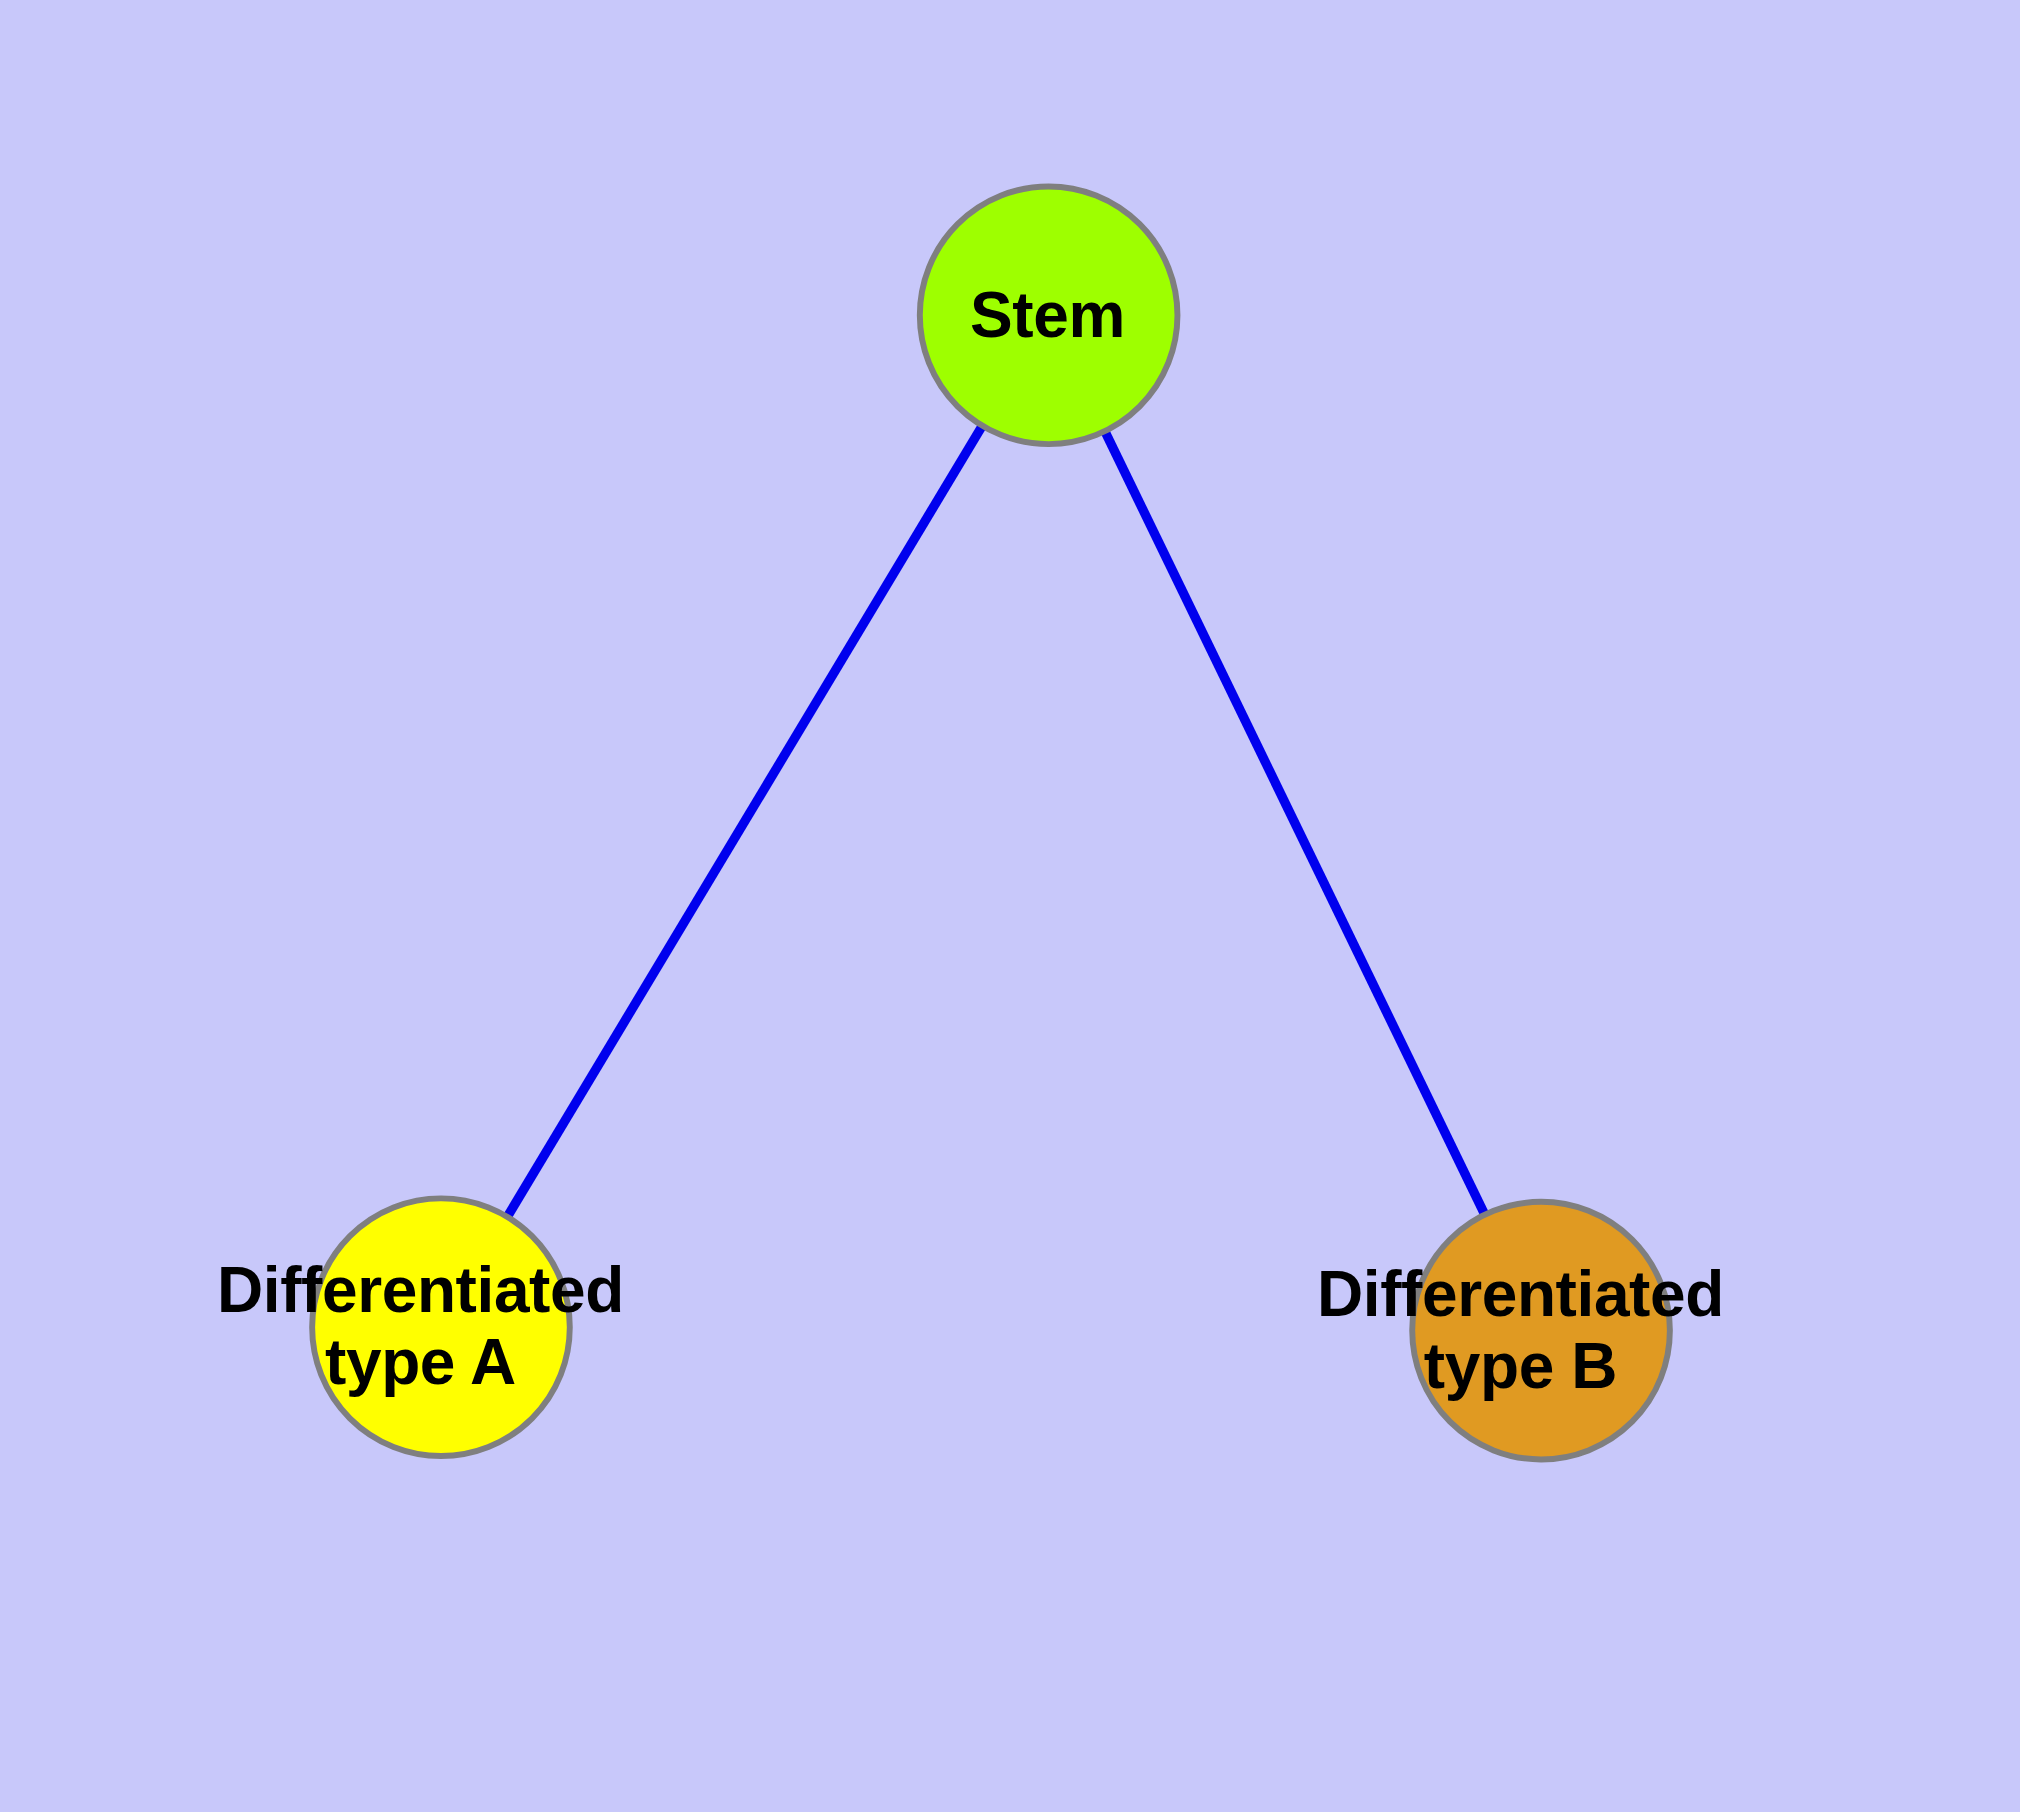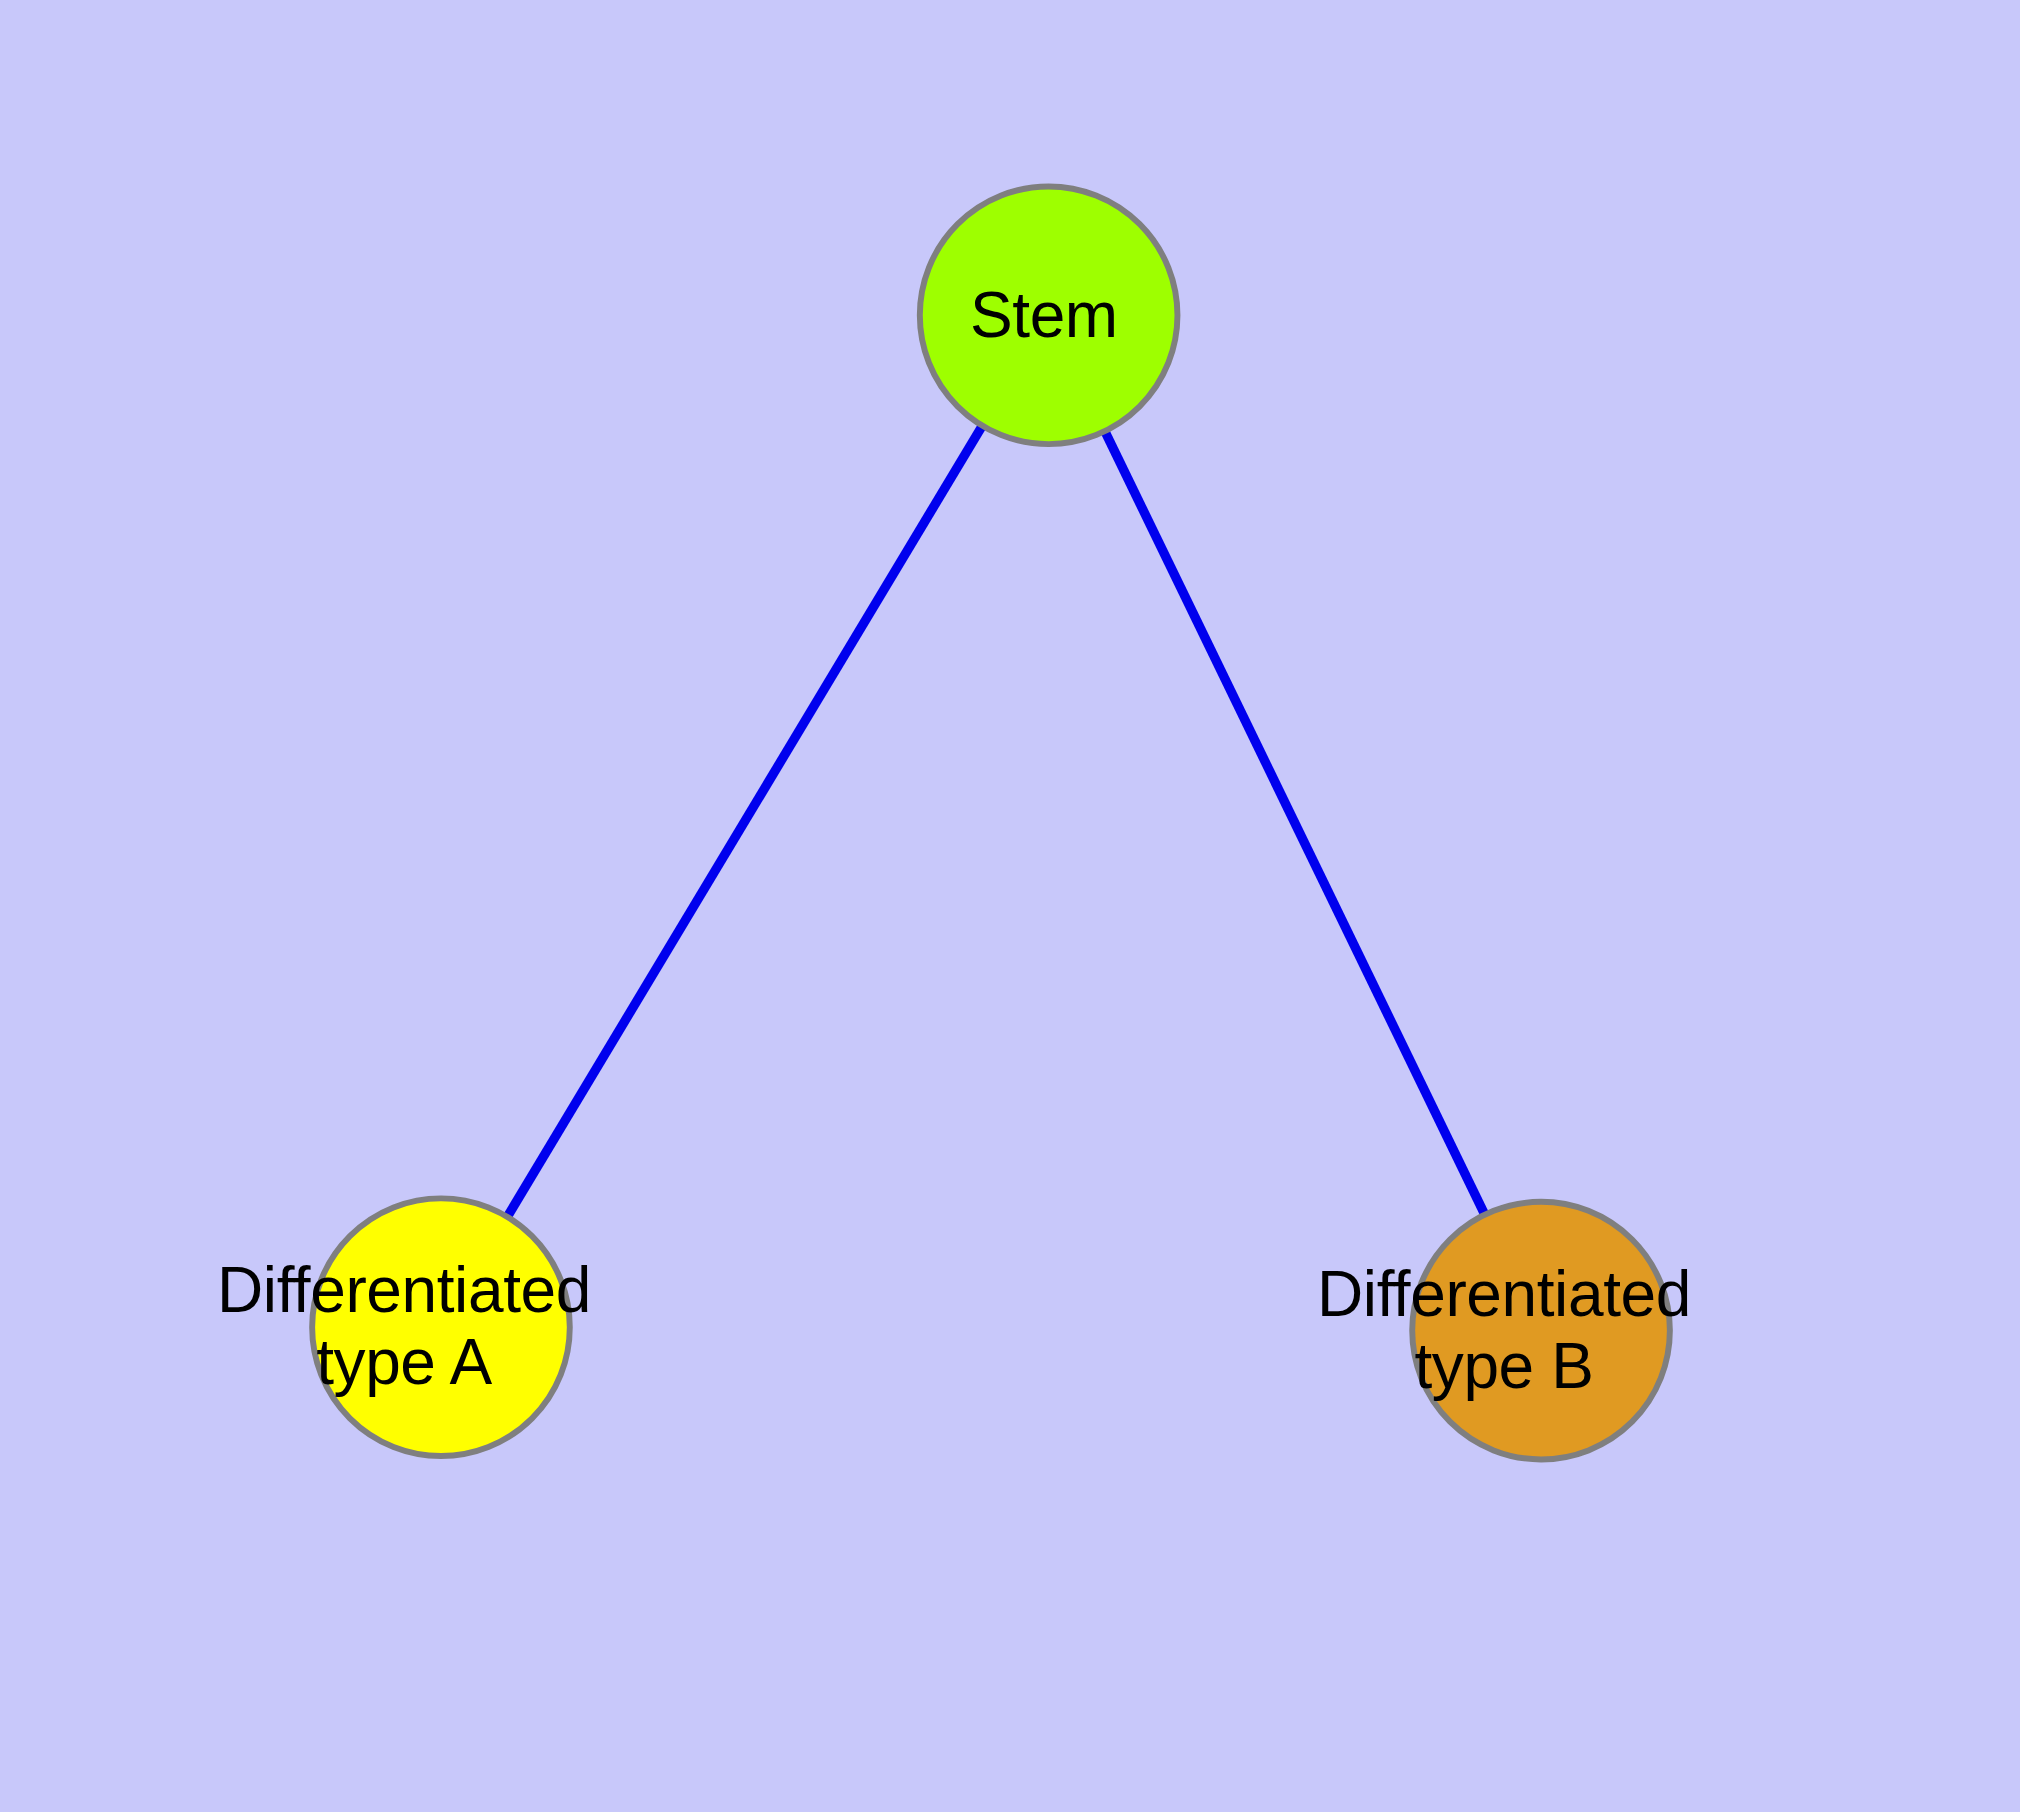--- a/index.html
+++ b/index.html
@@ -24,21 +24,21 @@
   #graph-svg {
     position: absolute;
     left: 0;
     top: 0;
     width: 2021px;
     height: 1812px;
   }
   .node-label {
     position: absolute;
     text-align: center;
-    font-weight: normal;
+    font-weight: bold;
     color: #000000;
     line-height: 1.12;
     white-space: pre;
     letter-spacing: -0.4px;
     pointer-events: none;
   }
 </style>
 </head>
 <body>
 

